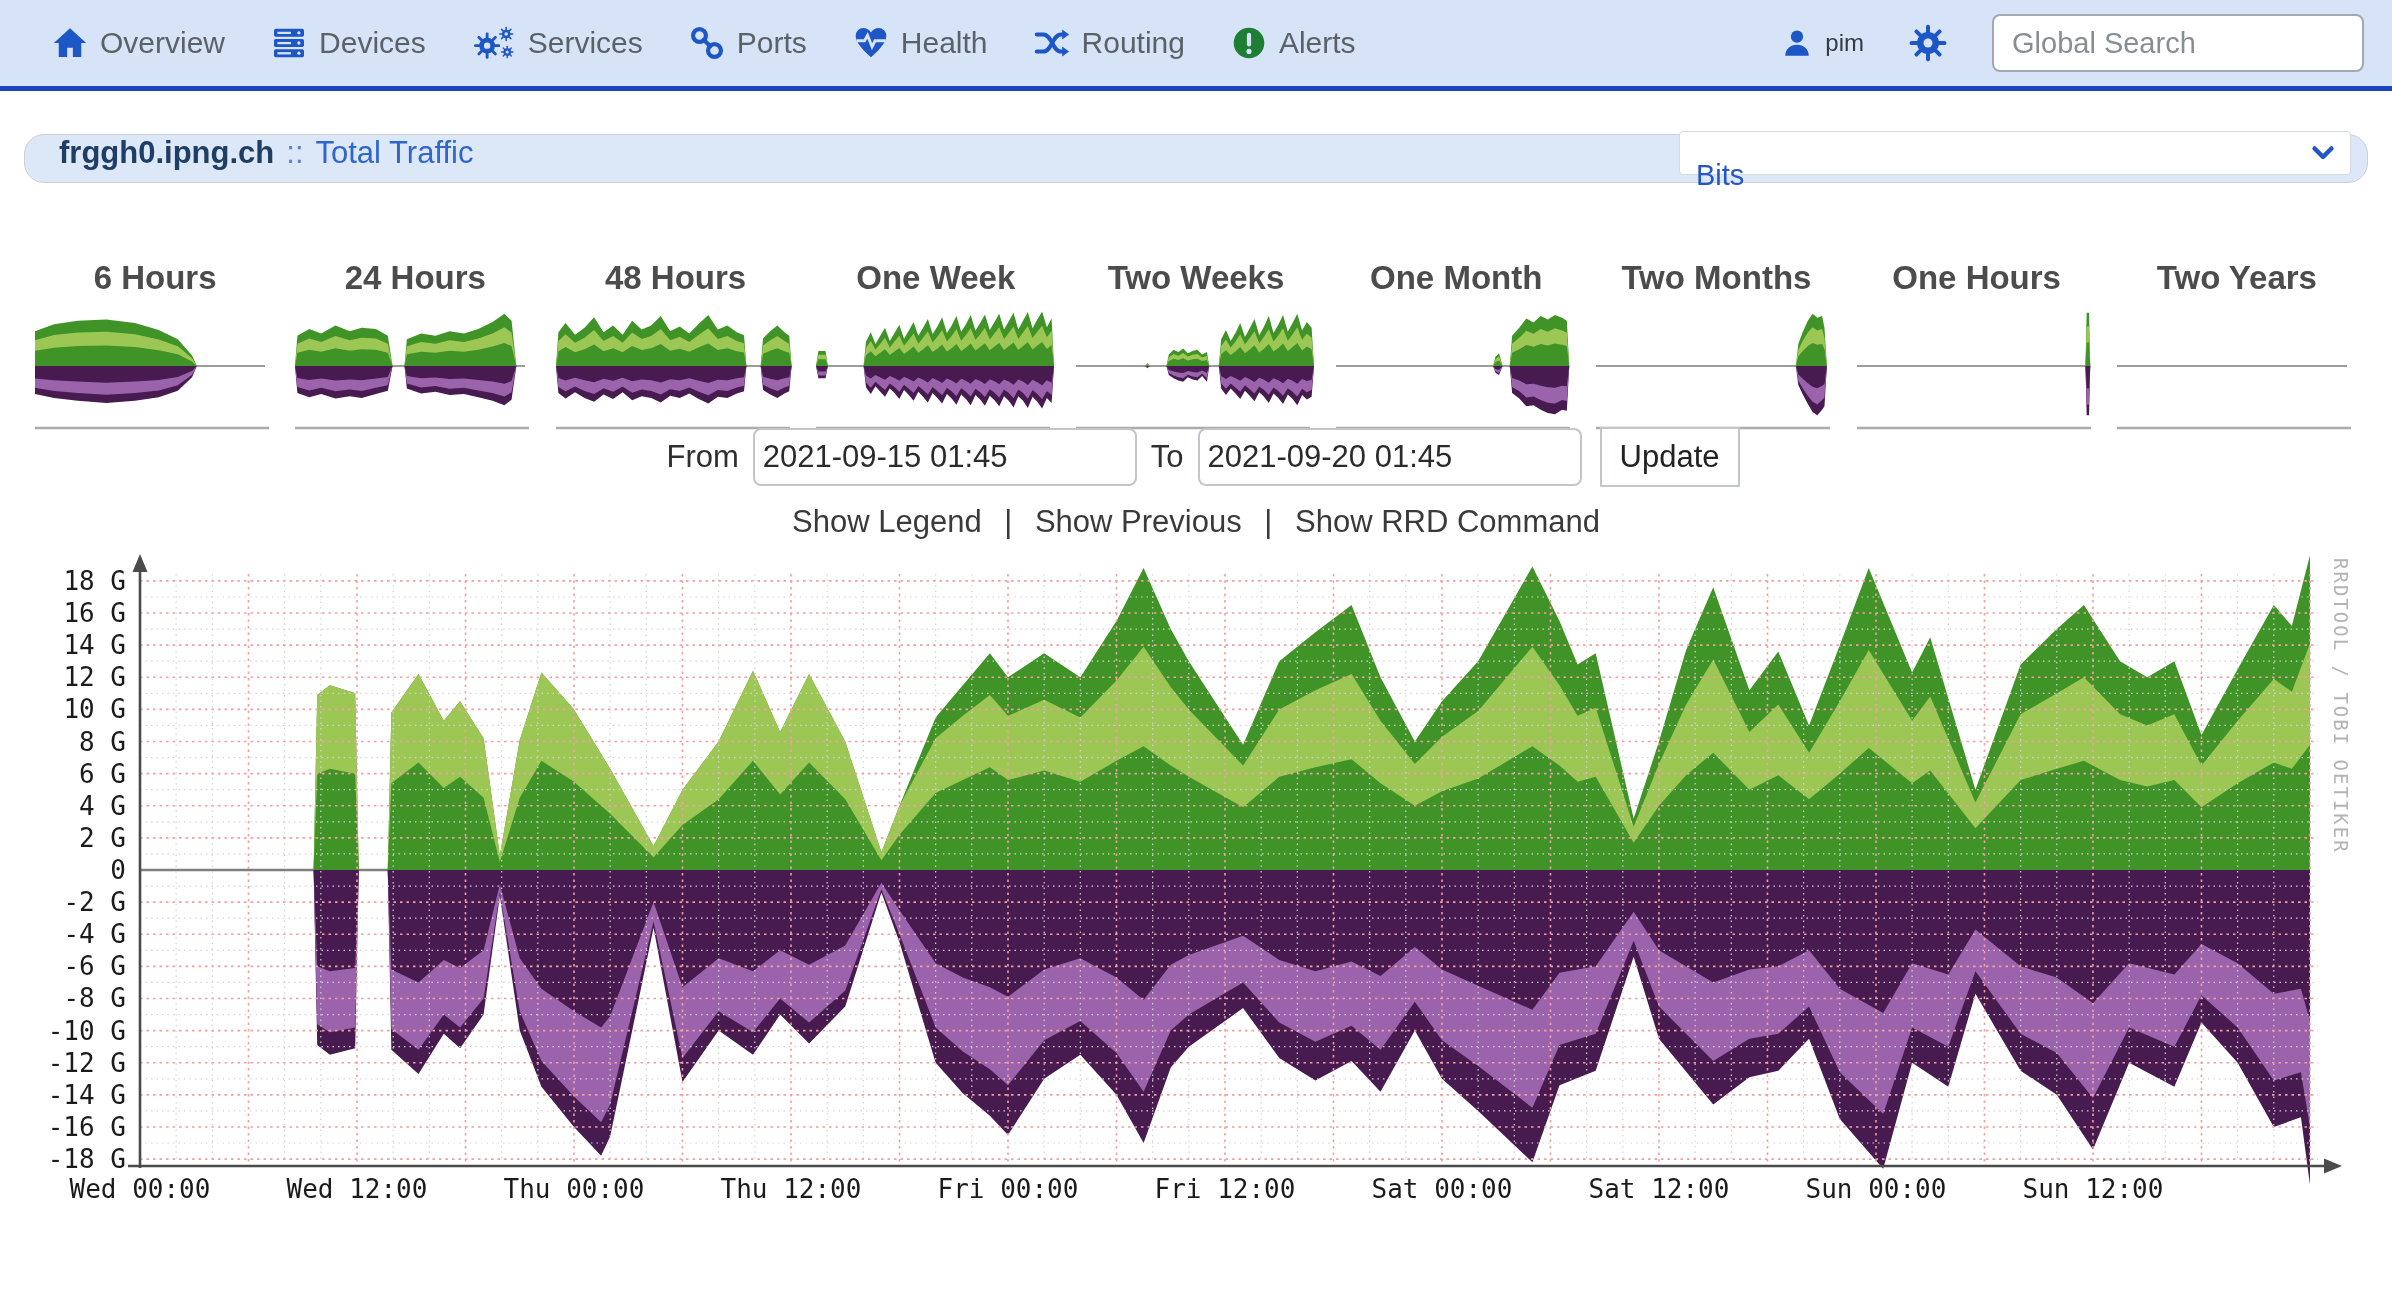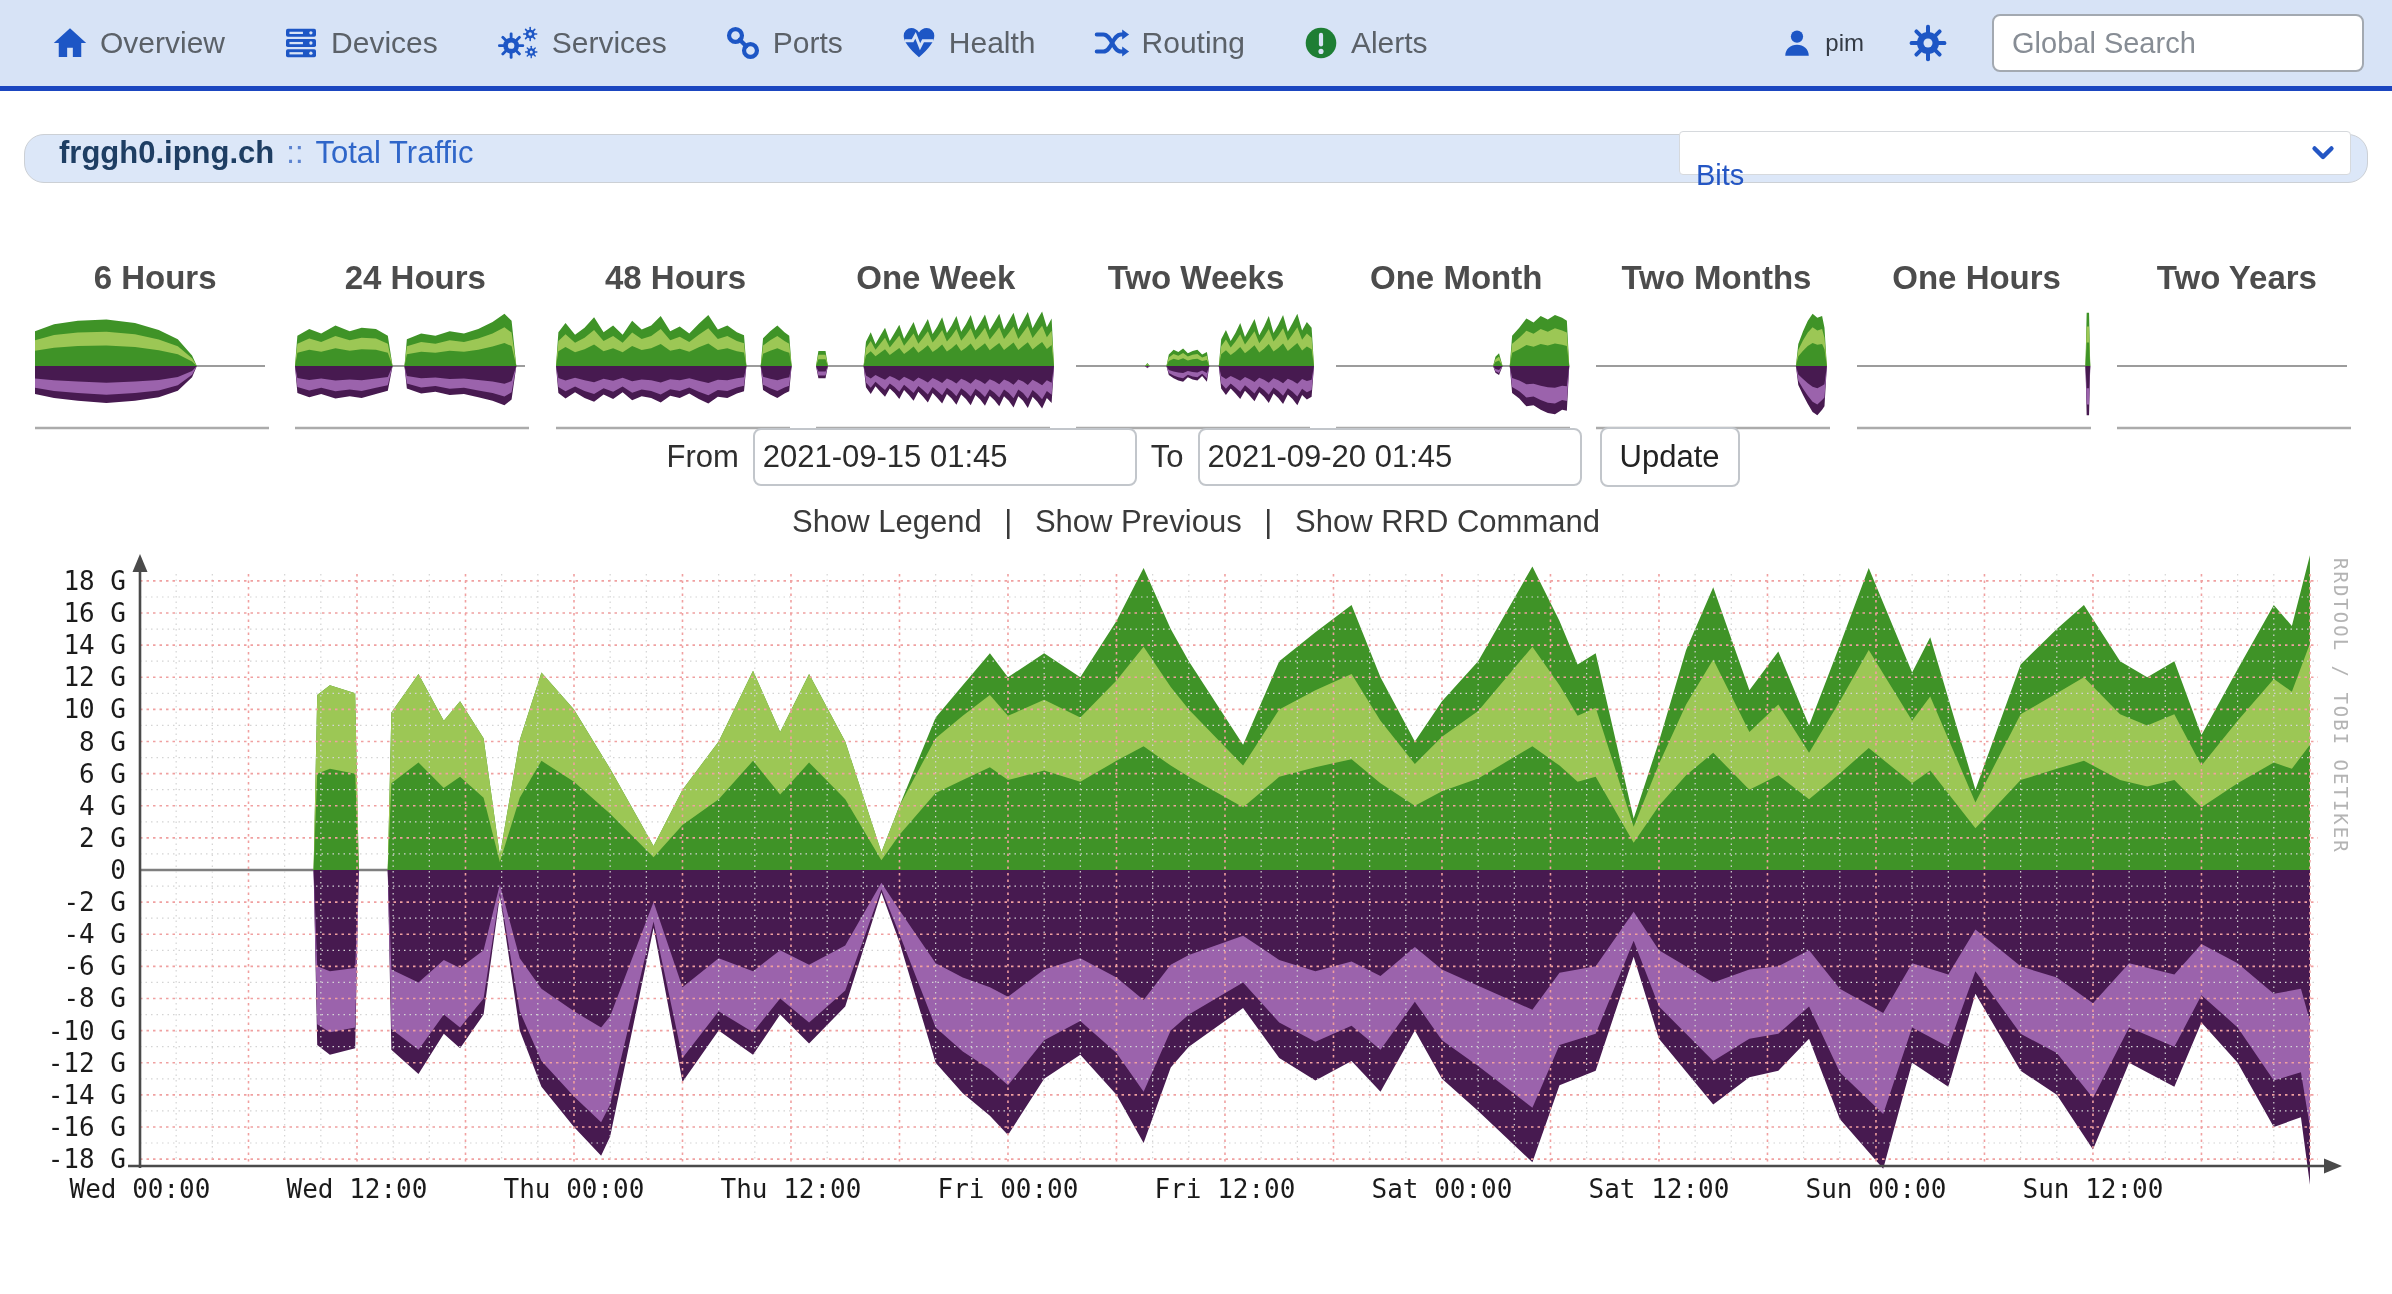--- a/index.html
+++ b/index.html
@@ -6,21 +6,21 @@
   body{
     width:2392px;height:1294px;position:relative;overflow:hidden;
     background:#ffffff;
     font-family:"Liberation Sans", sans-serif;
     -webkit-font-smoothing:antialiased;
   }
   
   .navbar{
     position:absolute;left:0;top:0;width:2392px;height:91px;
     background:#d7e3f6;border-bottom:5px solid #1b46c0;
-    display:flex;align-items:center;padding:0 28px 0 52px;box-sizing:border-box;gap:12px;
+    display:flex;align-items:center;padding:0 28px 0 52px;box-sizing:border-box;
   }
   .nav-item{display:flex;align-items:center;margin-right:46px;cursor:pointer;}
   .nicon{width:36px;height:36px;color:#1d56c5;flex:0 0 auto;}
   .nicon.alert{color:#1e7e34;}
   .nav-label{font-size:30px;color:#5b6168;margin-left:12px;white-space:nowrap;}
   .nav-right{margin-left:auto;display:flex;align-items:center;}
   .user-wrap{display:flex;align-items:center;margin-right:44px;cursor:pointer;}
   .user-name{font-size:24px;color:#333a44;margin-left:12px;}
   .settings-wrap{margin-right:44px;cursor:pointer;display:flex;align-items:center;}
   .settings-wrap .nicon{width:40px;height:40px;}
@@ -58,21 +58,21 @@
     position:absolute;left:0;top:424px;width:2392px;height:66px;
     display:flex;align-items:center;justify-content:center;
   }
   .form-label{font-size:31px;color:#2f2f2f;margin:0 14px;}
   .date-input{
     width:384px;height:58px;border:2px solid #c2c6cb;border-radius:8px;background:#fff;
     font-size:31px;color:#2b2b2b;padding:0 8px;box-sizing:border-box;
     font-family:"Liberation Sans", sans-serif;
   }
   .update-btn{
-    margin-left:18px;width:140px;height:60px;background:#fff;border:2px solid #c2c6cb;border-radius:8px;
+    margin-left:18px;width:140px;height:60px;background:#fff;border:2px solid #c2c6cb;border-radius:1px;
     font-size:31px;color:#222;font-family:"Liberation Sans", sans-serif;cursor:pointer;
   }
   
   .graph-links{
     position:absolute;left:0;top:504px;width:2392px;text-align:center;
     font-size:31px;color:#3a3a3a;
   }
   .graph-links a{color:#3a3a3a;text-decoration:none;cursor:pointer;}
   .link-sep{margin:0 14px;color:#3a3a3a;}
   

